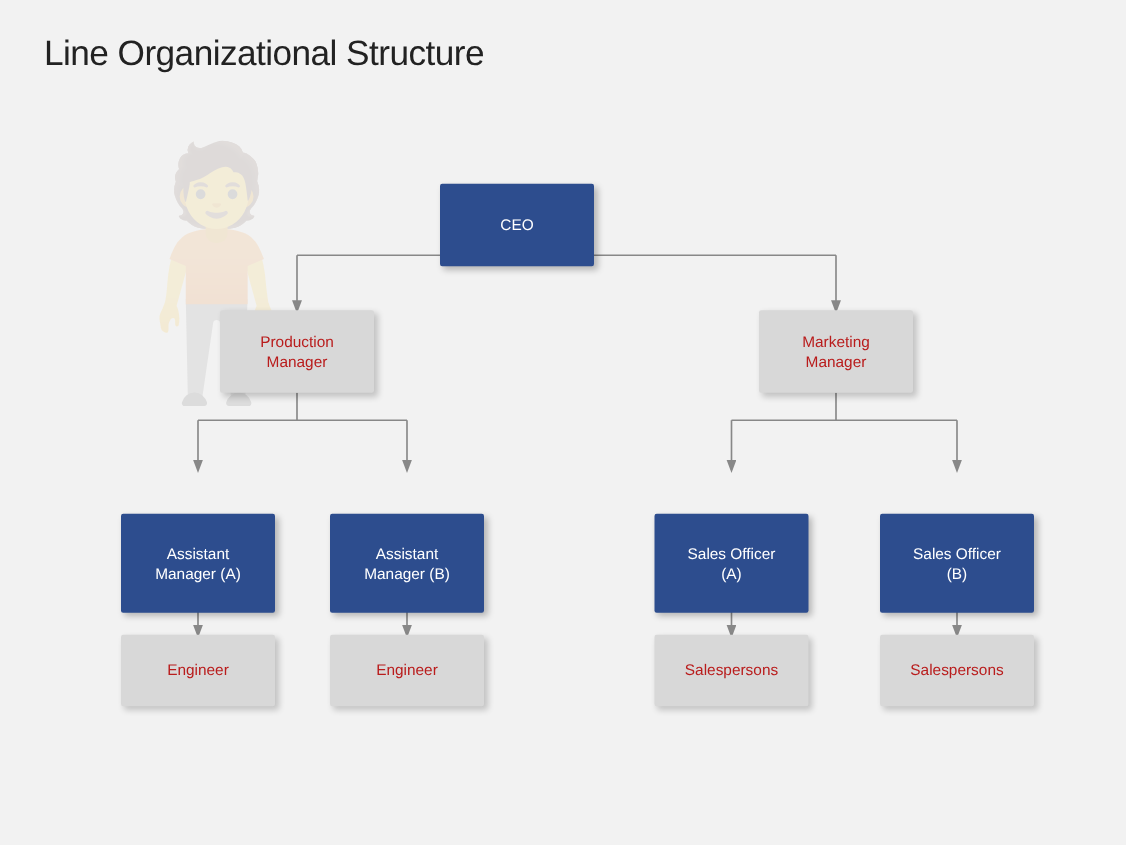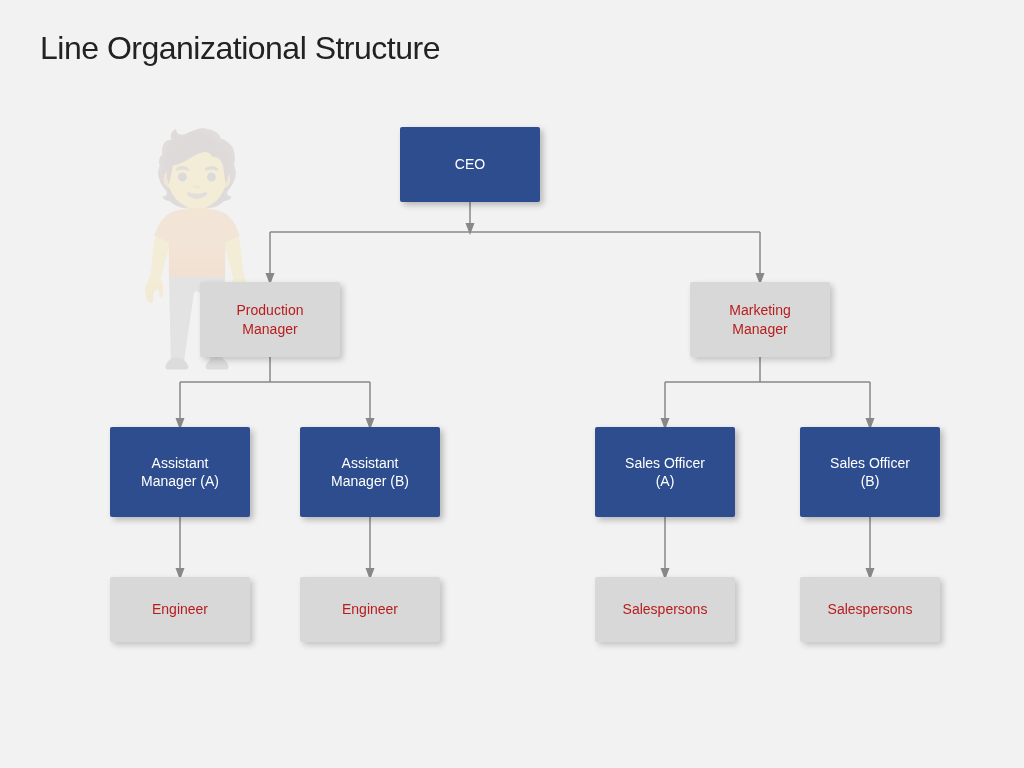--- a/index.html
+++ b/index.html
@@ -47,20 +47,21 @@
       font-weight: 500;
       border-radius: 2px;
       padding: 8px 10px;
       line-height: 1.3;
     }
 
     .box-blue {
       background-color: #2d4d8e;
       color: #ffffff;
       box-shadow: 3px 3px 6px rgba(0,0,0,0.25);
+      margin-top: 40px;
     }
 
     .box-gray {
       background-color: #d8d8d8;
       color: #b91c1c;
       box-shadow: 3px 3px 6px rgba(0,0,0,0.2);
     }
 
     
     .connectors {

